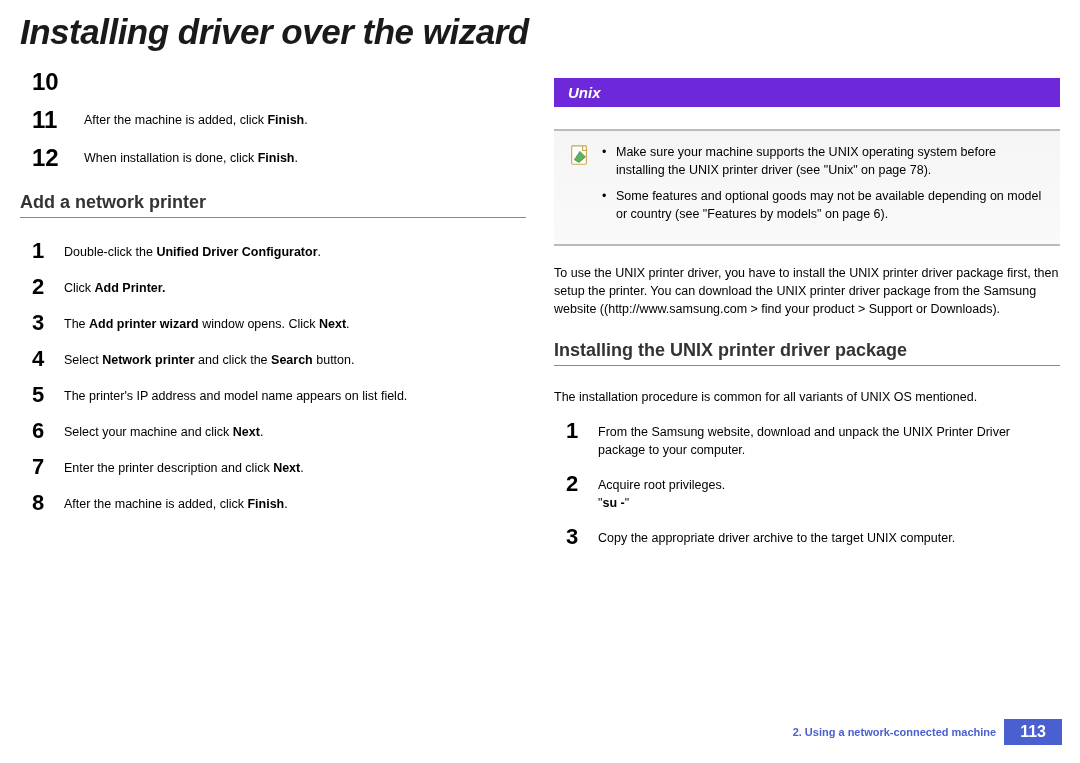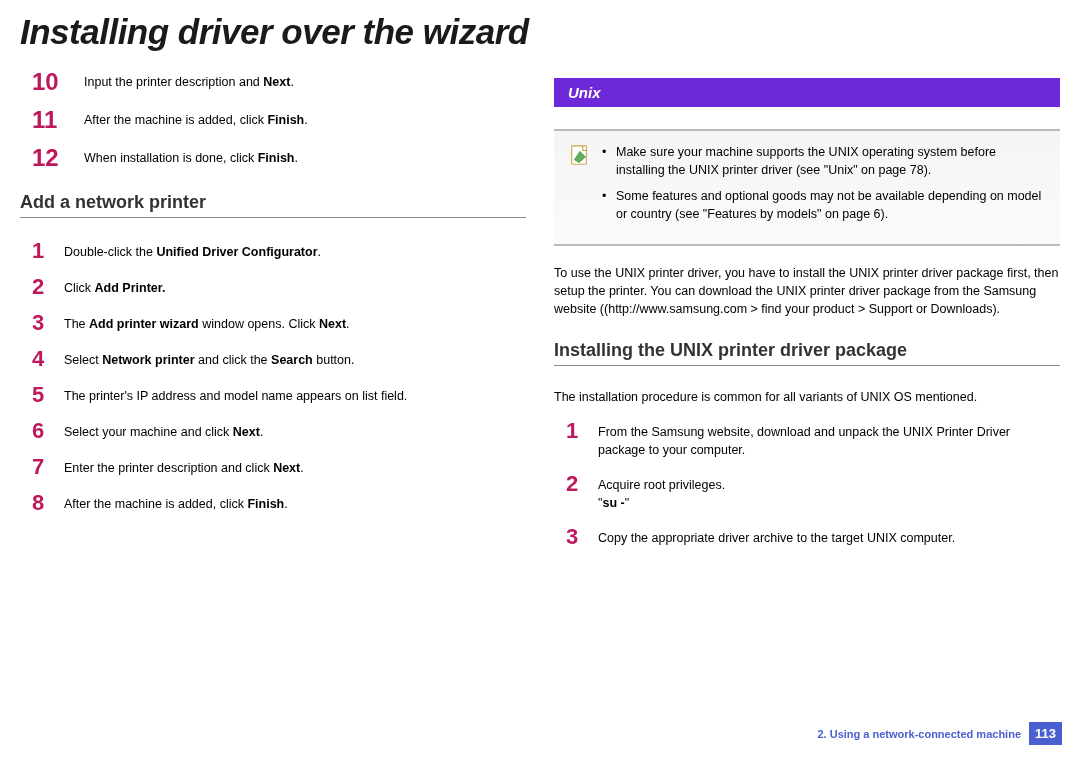--- a/index.html
+++ b/index.html
@@ -45,21 +45,21 @@
     display: flex;
     align-items: flex-start;
     gap: 14px;
     margin: 10px 0 14px 0;
     font-size: 12.5px;
     line-height: 1.4;
   }
   .step-num {
     font-size: 24px;
     font-weight: 700;
-    color: #be185d;
+    color: #000000;
     min-width: 30px;
     text-align: left;
     line-height: 1;
   }
   .step-num.small2 { min-width: 18px; font-size: 22px; }
   .step-num.wide { min-width: 38px; }
   .step-text { padding-top: 4px; }
   .section-bar {
     background: #6d28d9;
     color: #fff;
@@ -112,38 +112,37 @@
     display: flex;
     align-items: center;
     gap: 8px;
     font-size: 11px;
     font-weight: 700;
     color: #4a5fd0;
   }
   .page-num-box {
     background: #4a5fd0;
     color: #fff;
-    padding: 4px 6px;
-    font-size: 13px;
+    padding: 4px 16px;
+    font-size: 16px;
     font-weight: 700;
   }
   b { font-weight: 700; }
 </style>
 </head>
 <body>
 
 <div class="page-title">Installing driver over the wizard</div>
 
 <div class="columns">
 
   <div class="col">
     <div class="steps" id="left-continued">
         <div class="step">
           <div class="step-num wide">10</div>
-          <div class="step-text">Input the printer description and <b>Next</b>.</div>
         </div>
         <div class="step">
           <div class="step-num wide">11</div>
           <div class="step-text">After the machine is added, click <b>Finish</b>.</div>
         </div>
         <div class="step">
           <div class="step-num wide">12</div>
           <div class="step-text">When installation is done, click <b>Finish</b>.</div>
         </div>
       </div>

